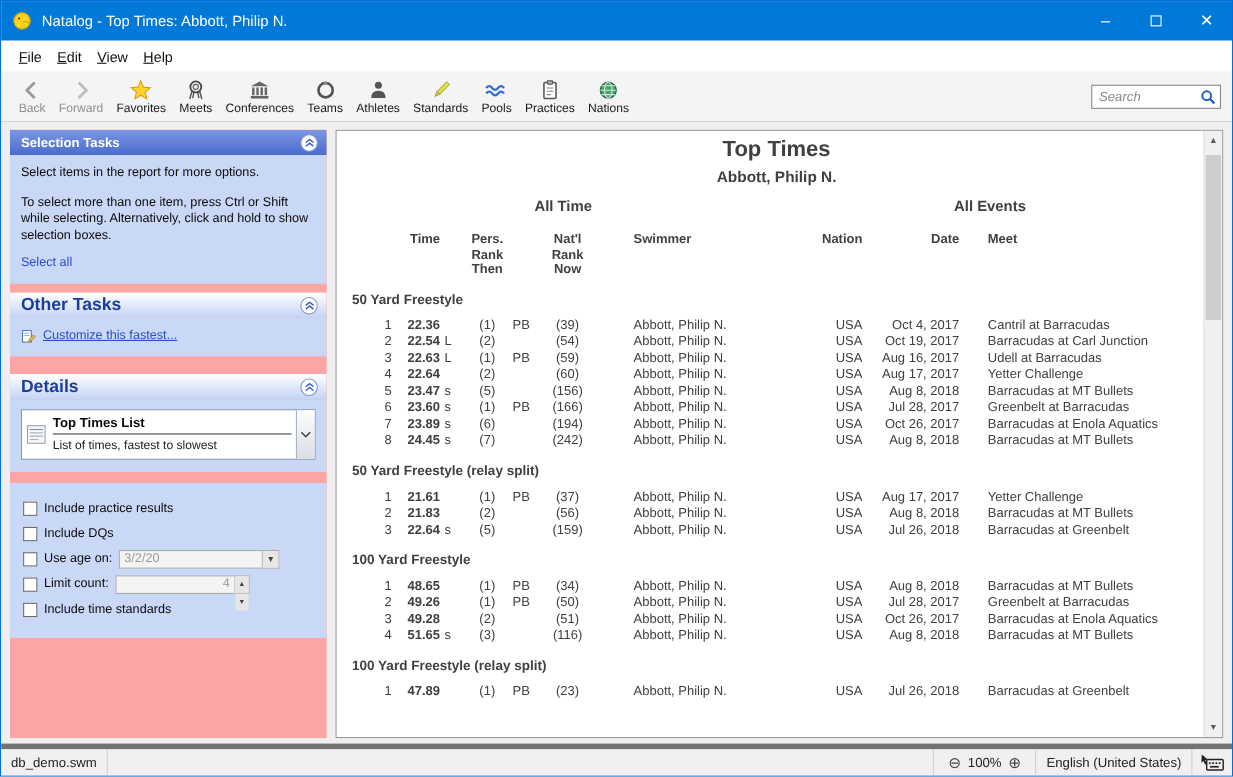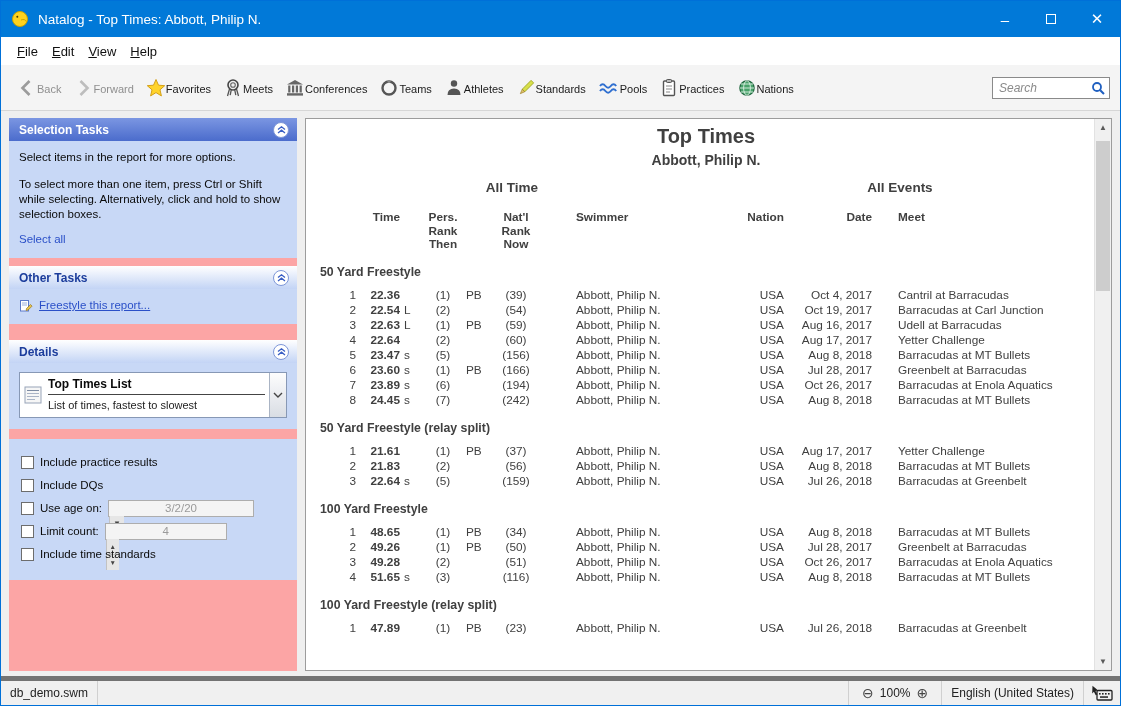--- a/index.html
+++ b/index.html
@@ -16,54 +16,54 @@
   .titlebar .title { font-size:13.5px; margin-left:9px; flex:0 1 auto; white-space:nowrap; }
   .titlebar .tspacer { flex:1; }
   .win-btn { width:46px; height:36px; display:flex; align-items:center; justify-content:center; font-size:15px; color:#fff; cursor:default; }
   .max-box { width:10px; height:10px; border:1px solid #fff; display:inline-block; }
   
   .menubar { height:28px; background:#fff; display:flex; align-items:center; padding-left:9px; font-size:13px; color:#111; }
   .menu-item { padding:4px 7px; }
   
   .toolbar { height:46px; background:#f4f4f4; border-bottom:1px solid #d6d6d6; display:flex; align-items:center; padding:0 10px; }
   .tool-btns { display:flex; align-items:flex-start; }
-  .tool-btn { display:flex; align-items:center; padding:2px 6px 1px; }
+  .tool-btn { display:flex; flex-direction:column; align-items:center; padding:2px 6px 1px; }
   .tb-icon { height:21px; display:flex; align-items:center; }
   .tb-label { font-size:11px; color:#1b1b1b; margin-top:1px; white-space:nowrap; }
   .tool-btn.disabled .tb-label { color:#8f8f8f; }
   .search-wrap { margin-left:auto; width:118px; height:22px; background:#fff; border:1px solid #8a8a8a; display:flex; align-items:center; padding:0 4px 0 6px; }
   .search-wrap input { border:none; outline:none; flex:1; min-width:0; font-size:12px; font-family:inherit; }
   .search-wrap input::placeholder { font-style:italic; color:#8a8a8a; }
   
   .workspace { position:absolute; top:110px; left:0; right:0; height:567px; background:#efefef; }
   
   .sidebar { position:absolute; left:8px; top:7px; width:288px; bottom:7px; background:#fca5a5; overflow:hidden; }
   .panel { margin-bottom:8px; }
   .panel-head { height:23px; display:flex; align-items:center; padding:0 8px 0 10px; }
   .panel-head.dark { background:linear-gradient(#7b96e2,#4b6ccc); color:#fff; font-weight:bold; font-size:12px; }
-  .panel-head.light { background:linear-gradient(#ffffff,#c3d4f5); color:#1c3d9c; font-weight:bold; font-size:12px; }
+  .panel-head.light { background:linear-gradient(#ffffff,#c3d4f5); color:#1c3d9c; font-weight:bold; font-size:16px; }
   .panel-head .ph-spacer { flex:1; }
   .chev-btn { width:16px; height:16px; border-radius:50%; background:#fff; border:1px solid #7d96d8; display:flex; align-items:center; justify-content:center; }
   .panel-body { background:#c8d8f6; padding:9px 10px 11px; font-size:11.5px; color:#0a0a0a; line-height:15px; }
   .side-link { color:#2b50c8; cursor:pointer; }
   .side-link.underline { text-decoration:underline; }
   .ot-row { display:flex; align-items:center; gap:6px; }
   
   .combo { background:#fff; border:1px solid #8798b5; display:flex; align-items:stretch; height:46px; }
   .combo-icon { width:26px; display:flex; align-items:center; justify-content:center; }
   .combo-text { flex:1; padding:4px 4px 0 2px; overflow:hidden; }
   .combo-title { font-weight:bold; font-size:12px; border-bottom:1px solid #444; padding-bottom:2px; white-space:nowrap; }
   .combo-desc { font-size:11px; margin-top:3px; white-space:nowrap; color:#222; }
   .combo-drop { width:17px; border-left:1px solid #aab4c4; background:linear-gradient(#fdfdfd,#d9dde4); display:flex; align-items:center; justify-content:center; }
   
   .cb-row { display:flex; align-items:center; height:23px; padding-left:2px; }
   .cb-box { width:13px; height:13px; background:#fff; border:1px solid #6d6d6d; margin-right:6px; flex:0 0 13px; position:relative; }
   .cb-box.checked::after { content:"✓"; position:absolute; left:0.5px; top:-3px; font-size:12px; font-weight:bold; color:#1f57c8; }
   .cb-label { font-size:11.5px; color:#0a0a0a; white-space:nowrap; }
-  .mini-field { display:flex; align-items:center; border:1px solid #adadad; background:#f4f4f4; height:17px; margin-left:6px;flex-direction:column; }
+  .mini-field { display:flex; align-items:center; border:1px solid #adadad; background:#f4f4f4; height:17px; margin-left:6px; }
   .mini-val { flex:1; font-size:11.5px; color:#9a9a9a; padding:0 4px; }
   .mini-val.right { text-align:right; }
   .mini-drop { width:15px; align-self:stretch; border-left:1px solid #c2c2c2; background:#e6e6e6; display:flex; align-items:center; justify-content:center; font-size:9px; color:#444; }
   .mini-spin { width:13px; align-self:stretch; display:flex; flex-direction:column; border-left:1px solid #c2c2c2; }
   .mini-spin span { flex:1; font-size:6.5px; color:#444; background:#e6e6e6; display:flex; align-items:center; justify-content:center; }
   .mini-spin span:first-child { border-bottom:1px solid #c2c2c2; }
   .date-field { width:146px; }
   .count-field { width:122px; }
   
   .report { position:absolute; left:304px; top:7px; right:8px; bottom:7px; background:#fff; border:1px solid #9c9c9c; }
@@ -290,21 +290,21 @@
       <div class="panel-body">
         <div class="ot-row">
           <span style="display:flex">
             <svg width="14" height="14" viewBox="0 0 14 14">
                 <rect x="1.5" y="1.5" width="8" height="10.5" fill="#fff" stroke="#5b79c9"></rect>
                 <line x1="3" y1="4" x2="8" y2="4" stroke="#9bb0dd"></line>
                 <line x1="3" y1="6" x2="8" y2="6" stroke="#9bb0dd"></line>
                 <path d="M7.5 9.5 l4 -4 l1.6 1.6 l-4 4 l-2 0.4 z" fill="#e8c34a" stroke="#8a6a10" stroke-width="0.6"></path>
               </svg>
           </span>
-          <span class="side-link underline">Freestyle this report...</span>
+          <span class="side-link underline">Customize this fastest...</span>
         </div>
       </div>
     </div>
 
     <div class="panel" style="margin-top:16px;">
       <div class="panel-head light">
         <span>Details</span>
         <span class="ph-spacer"></span>
         <span class="chev-btn">
           <svg width="9" height="8" viewBox="0 0 9 8">

